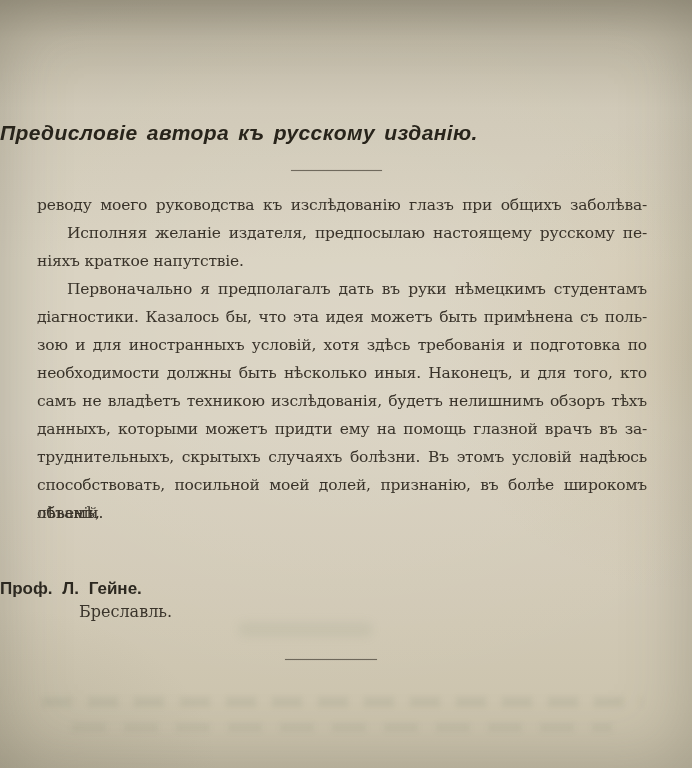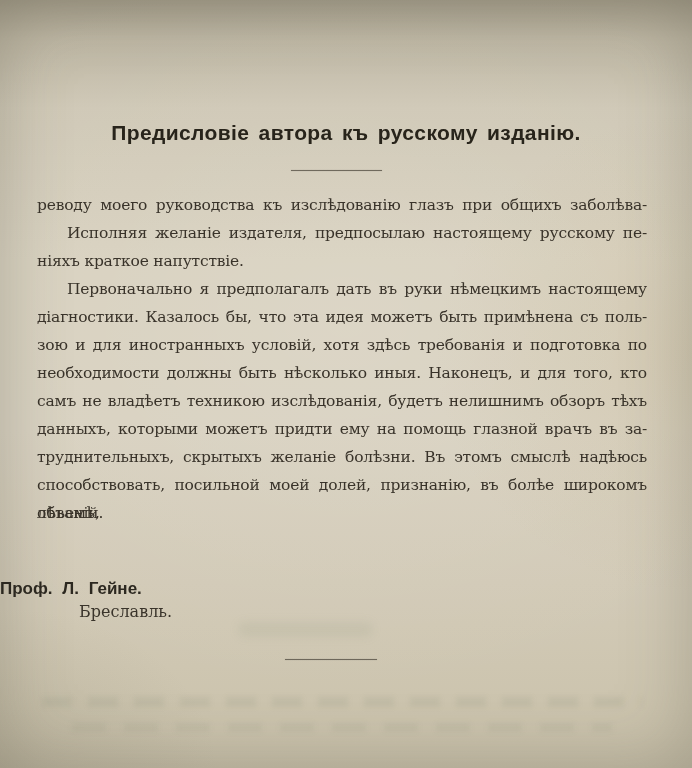--- a/index.html
+++ b/index.html
@@ -7,23 +7,23 @@
     position:relative;width:692px;height:768px;overflow:hidden;
     font-family:"DejaVu Serif",serif;
     background:
       radial-gradient(120% 80% at 50% 42%, rgba(255,255,255,0.10), rgba(0,0,0,0) 62%),
       radial-gradient(55% 45% at 101% 46%, rgba(170,140,75,0.13), rgba(0,0,0,0) 70%),
       radial-gradient(45% 30% at 0% 100%, rgba(120,115,95,0.18), rgba(0,0,0,0) 70%),
       linear-gradient(180deg,#a49d8a 0%,#bcb5a2 5%,#cfc8b6 14%,#d8d1bf 34%,#d8d1c0 56%,#d2cab7 76%,#ccc4ae 92%,#c7bfa9 100%);
     box-shadow: inset 0 0 70px rgba(88,83,68,0.32);
   }
   .title{
-    position:absolute;top:121px;left:0;width:692px;text-align:center;
+    position:absolute;top:121px;left:0;width:692px;
     font-family:"Liberation Sans","DejaVu Sans",sans-serif;font-weight:bold;
-    font-size:21px;letter-spacing:0.4px;word-spacing:3px;color:#28241b;
+    font-size:21px;letter-spacing:0.4px;word-spacing:3px;color:#28241b;font-style:italic;
   }
   .rule{position:absolute;height:1px;background:rgba(72,67,55,0.72);box-shadow:0 0 1px rgba(72,67,55,0.4);}
   .title-rule{top:170px;left:291px;width:91px;}
   .footer-rule{top:659px;left:285px;width:92px;}
   .body{
     position:absolute;top:191px;left:37px;width:610px;
     font-size:15.5px;line-height:28px;letter-spacing:-0.2px;color:#39332a;
   }
   .bl{text-align:justify;text-align-last:justify;height:28px;}
   .bl.first{text-indent:30px;}
@@ -50,27 +50,27 @@
 
   <div class="rule title-rule"></div>
 
   <div class="body">
     <div>
       <div class="bl">реводу моего руководства къ изслѣдованію глазъ при общихъ заболѣва-</div>
       <div class="bl first">Исполняя желаніе издателя, предпосылаю настоящему русскому пе-</div>
       <div class="bl last">ніяхъ краткое напутствіе.</div>
     </div>
     <div>
-      <div class="bl first">Первоначально я предполагалъ дать въ руки нѣмецкимъ настоящему</div>
+      <div class="bl first">Первоначально я предполагалъ дать въ руки нѣмецкимъ студентамъ</div>
       <div class="bl">діагностики. Казалось бы, что эта идея можетъ быть примѣнена съ поль-</div>
       <div class="bl">зою и для иностранныхъ условій, хотя здѣсь требованія и подготовка по</div>
       <div class="bl">необходимости должны быть нѣсколько иныя. Наконецъ, и для того, кто</div>
       <div class="bl">самъ не владѣетъ техникою изслѣдованія, будетъ нелишнимъ обзоръ тѣхъ</div>
       <div class="bl">данныхъ, которыми можетъ придти ему на помощь глазной врачъ въ за-</div>
-      <div class="bl">труднительныхъ, скрытыхъ желаніе болѣзни. Въ этомъ смыслѣ надѣюсь</div>
+      <div class="bl">труднительныхъ, скрытыхъ случаяхъ болѣзни. Въ этомъ условій надѣюсь</div>
       <div class="bl">способствовать, посильной моей долей, признанію, въ болѣе широкомъ объемѣ,</div>
       <div class="bl last">лѣваній.</div>
     </div>
   </div>
 
   <div class="signature">Проф. Л. Гейне.</div>
 
   <div class="place">Бреславль.</div>
 
   <div class="rule footer-rule"></div>

